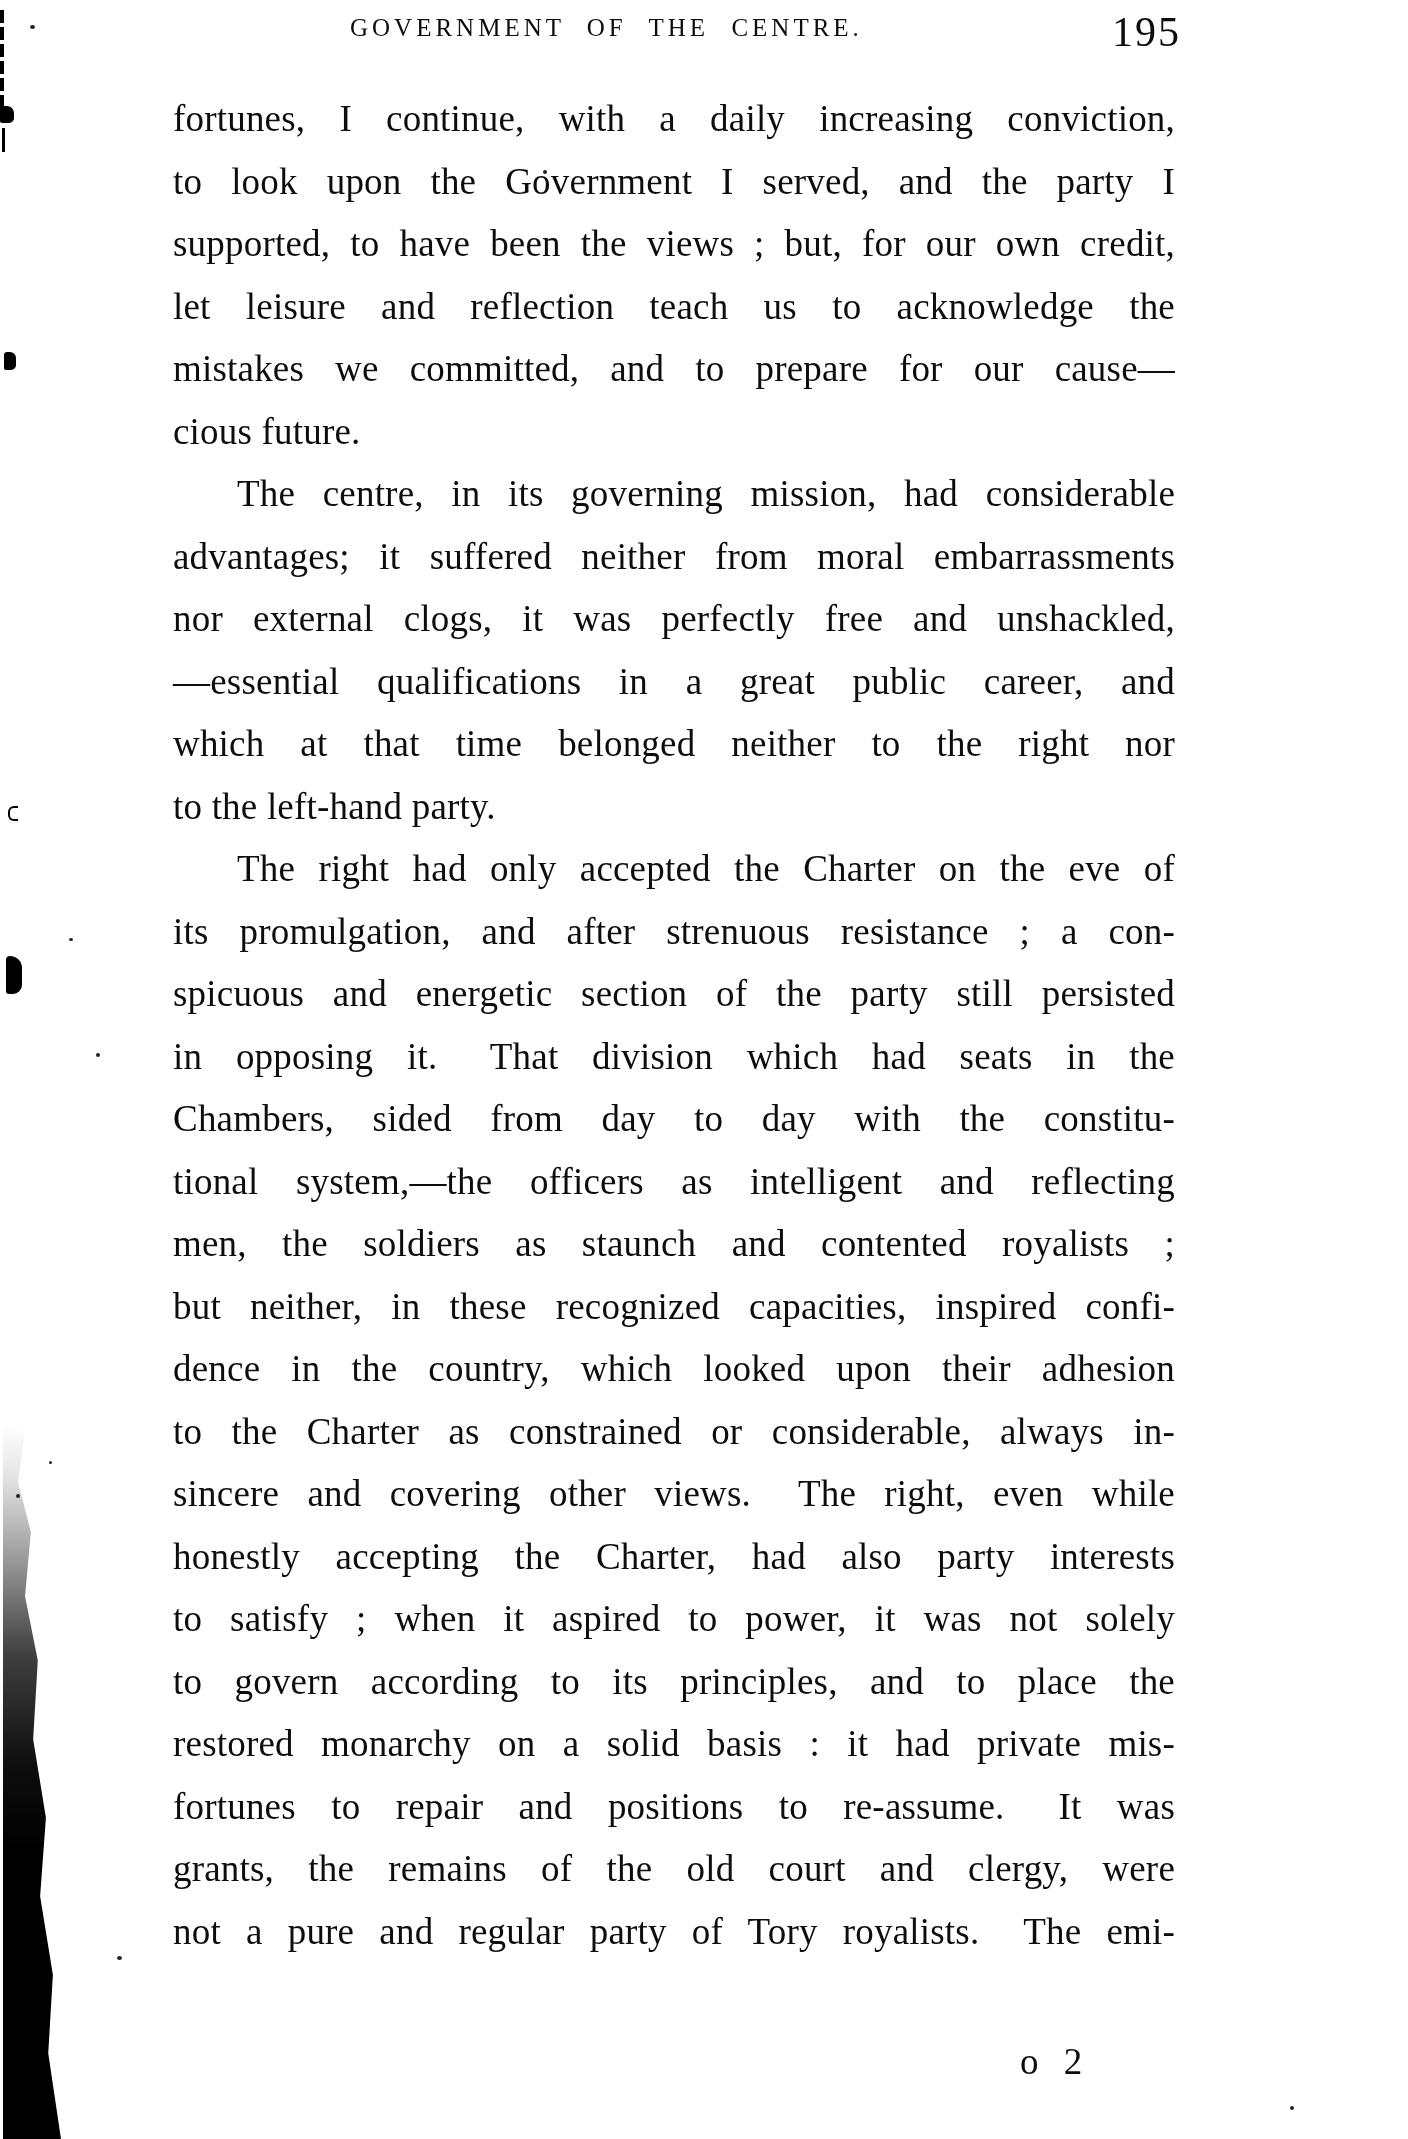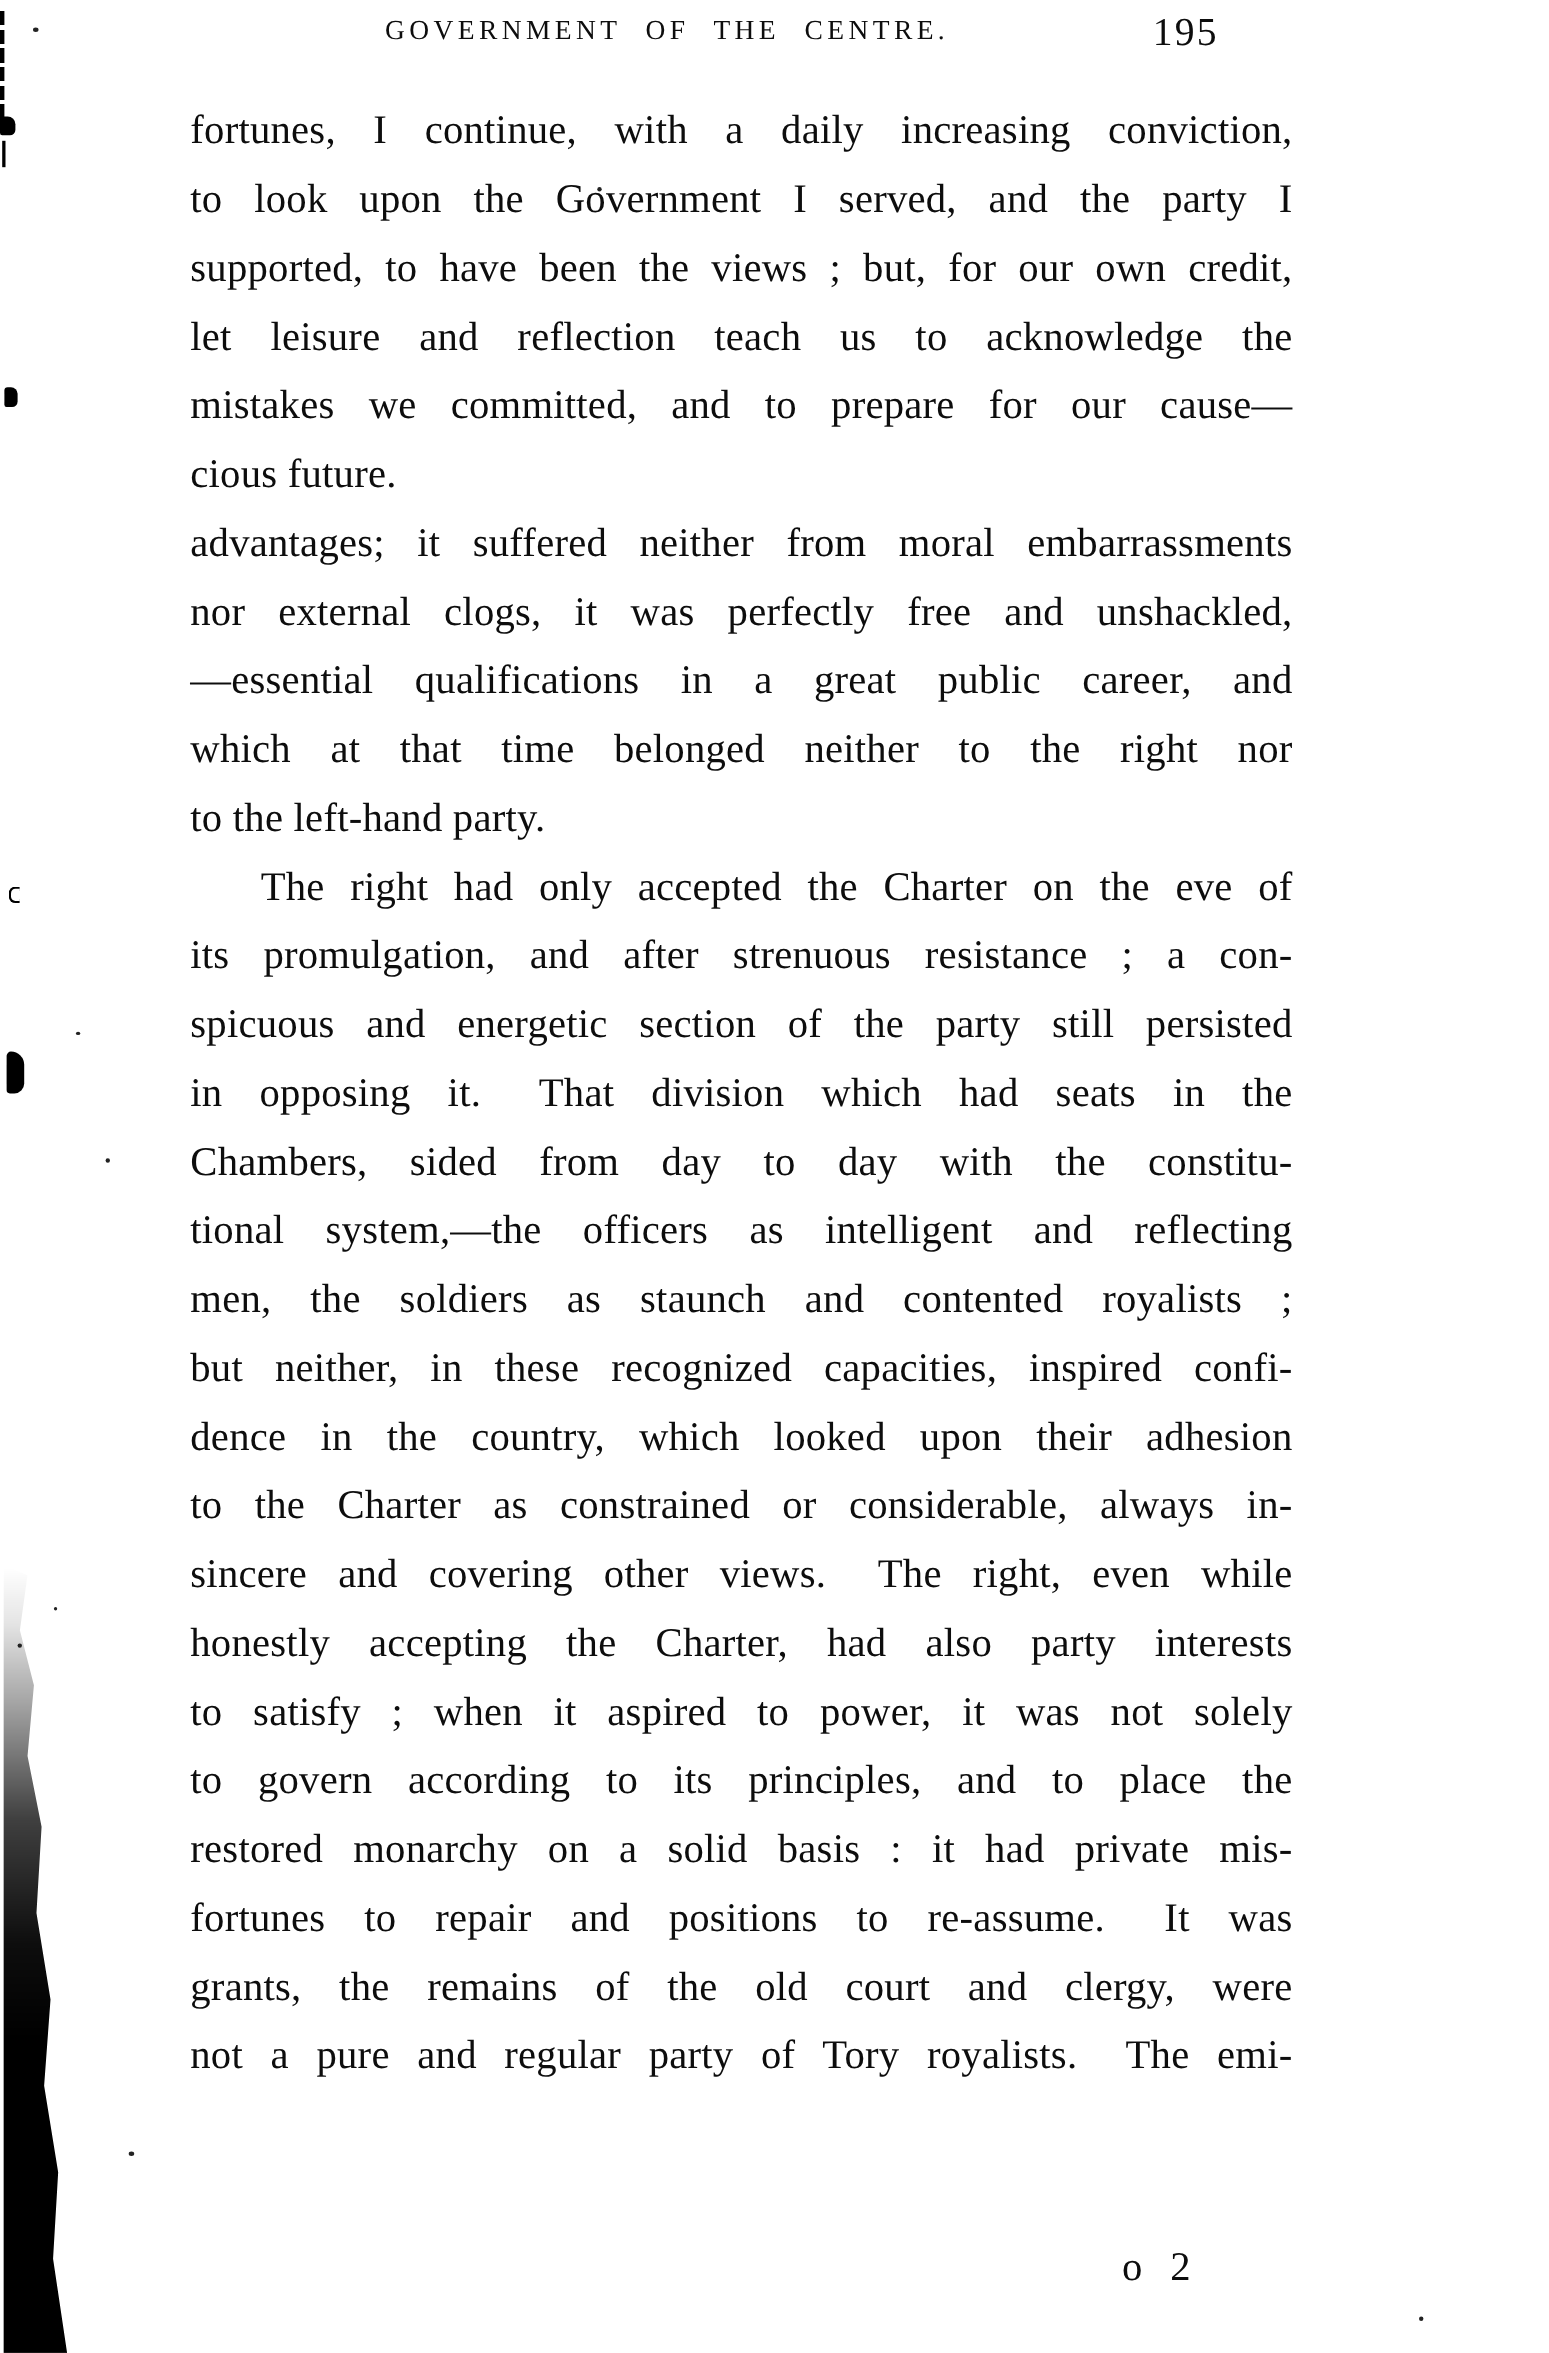--- a/index.html
+++ b/index.html
@@ -13,22 +13,22 @@
   }
 
   
   .page-header { position: absolute; top: 0; left: 0; width: 1408px; height: 70px; }
   .running-title {
     position: absolute; left: 350px; top: 14px;
     font-size: 25px; letter-spacing: 4px; word-spacing: 12px;
     white-space: nowrap;
   }
   .page-number {
-    position: absolute; left: 1048px; top: 8px;
-    font-size: 36px; letter-spacing: 2px;
+    position: absolute; left: 1112px; top: 8px;
+    font-size: 42px; letter-spacing: 2px;
   }
 
   
   .text-block {
     position: absolute; left: 173px; top: 88px; width: 1002px;
     font-size: 37px; line-height: 62.5px;
     letter-spacing: 0.2px;
   }
   .line {
     height: 62.5px;
@@ -91,20 +91,21 @@
   <div>
     <div class="line">fortunes, I continue, with a daily increasing conviction,</div>
     <div class="line">to look upon the Government I served, and the party I</div>
     <div class="line">supported, to have been the views ; but, for our own credit,</div>
     <div class="line">let leisure and reflection teach us to acknowledge the</div>
     <div class="line">mistakes we committed, and to prepare for our cause—</div>
     <div class="line lastline">cious future.</div>
   </div>
 
   <div>
+    <div class="line indent">The centre, in its governing mission, had considerable</div>
     <div class="line">advantages; it suffered neither from moral embarrassments</div>
     <div class="line">nor external clogs, it was perfectly free and unshackled,</div>
     <div class="line">—essential qualifications in a great public career, and</div>
     <div class="line">which at that time belonged neither to the right nor</div>
     <div class="line lastline">to the left-hand party.</div>
   </div>
 
   <div>
     <div class="line indent">The right had only accepted the Charter on the eve of</div>
     <div class="line">its promulgation, and after strenuous resistance ; a con-</div>

